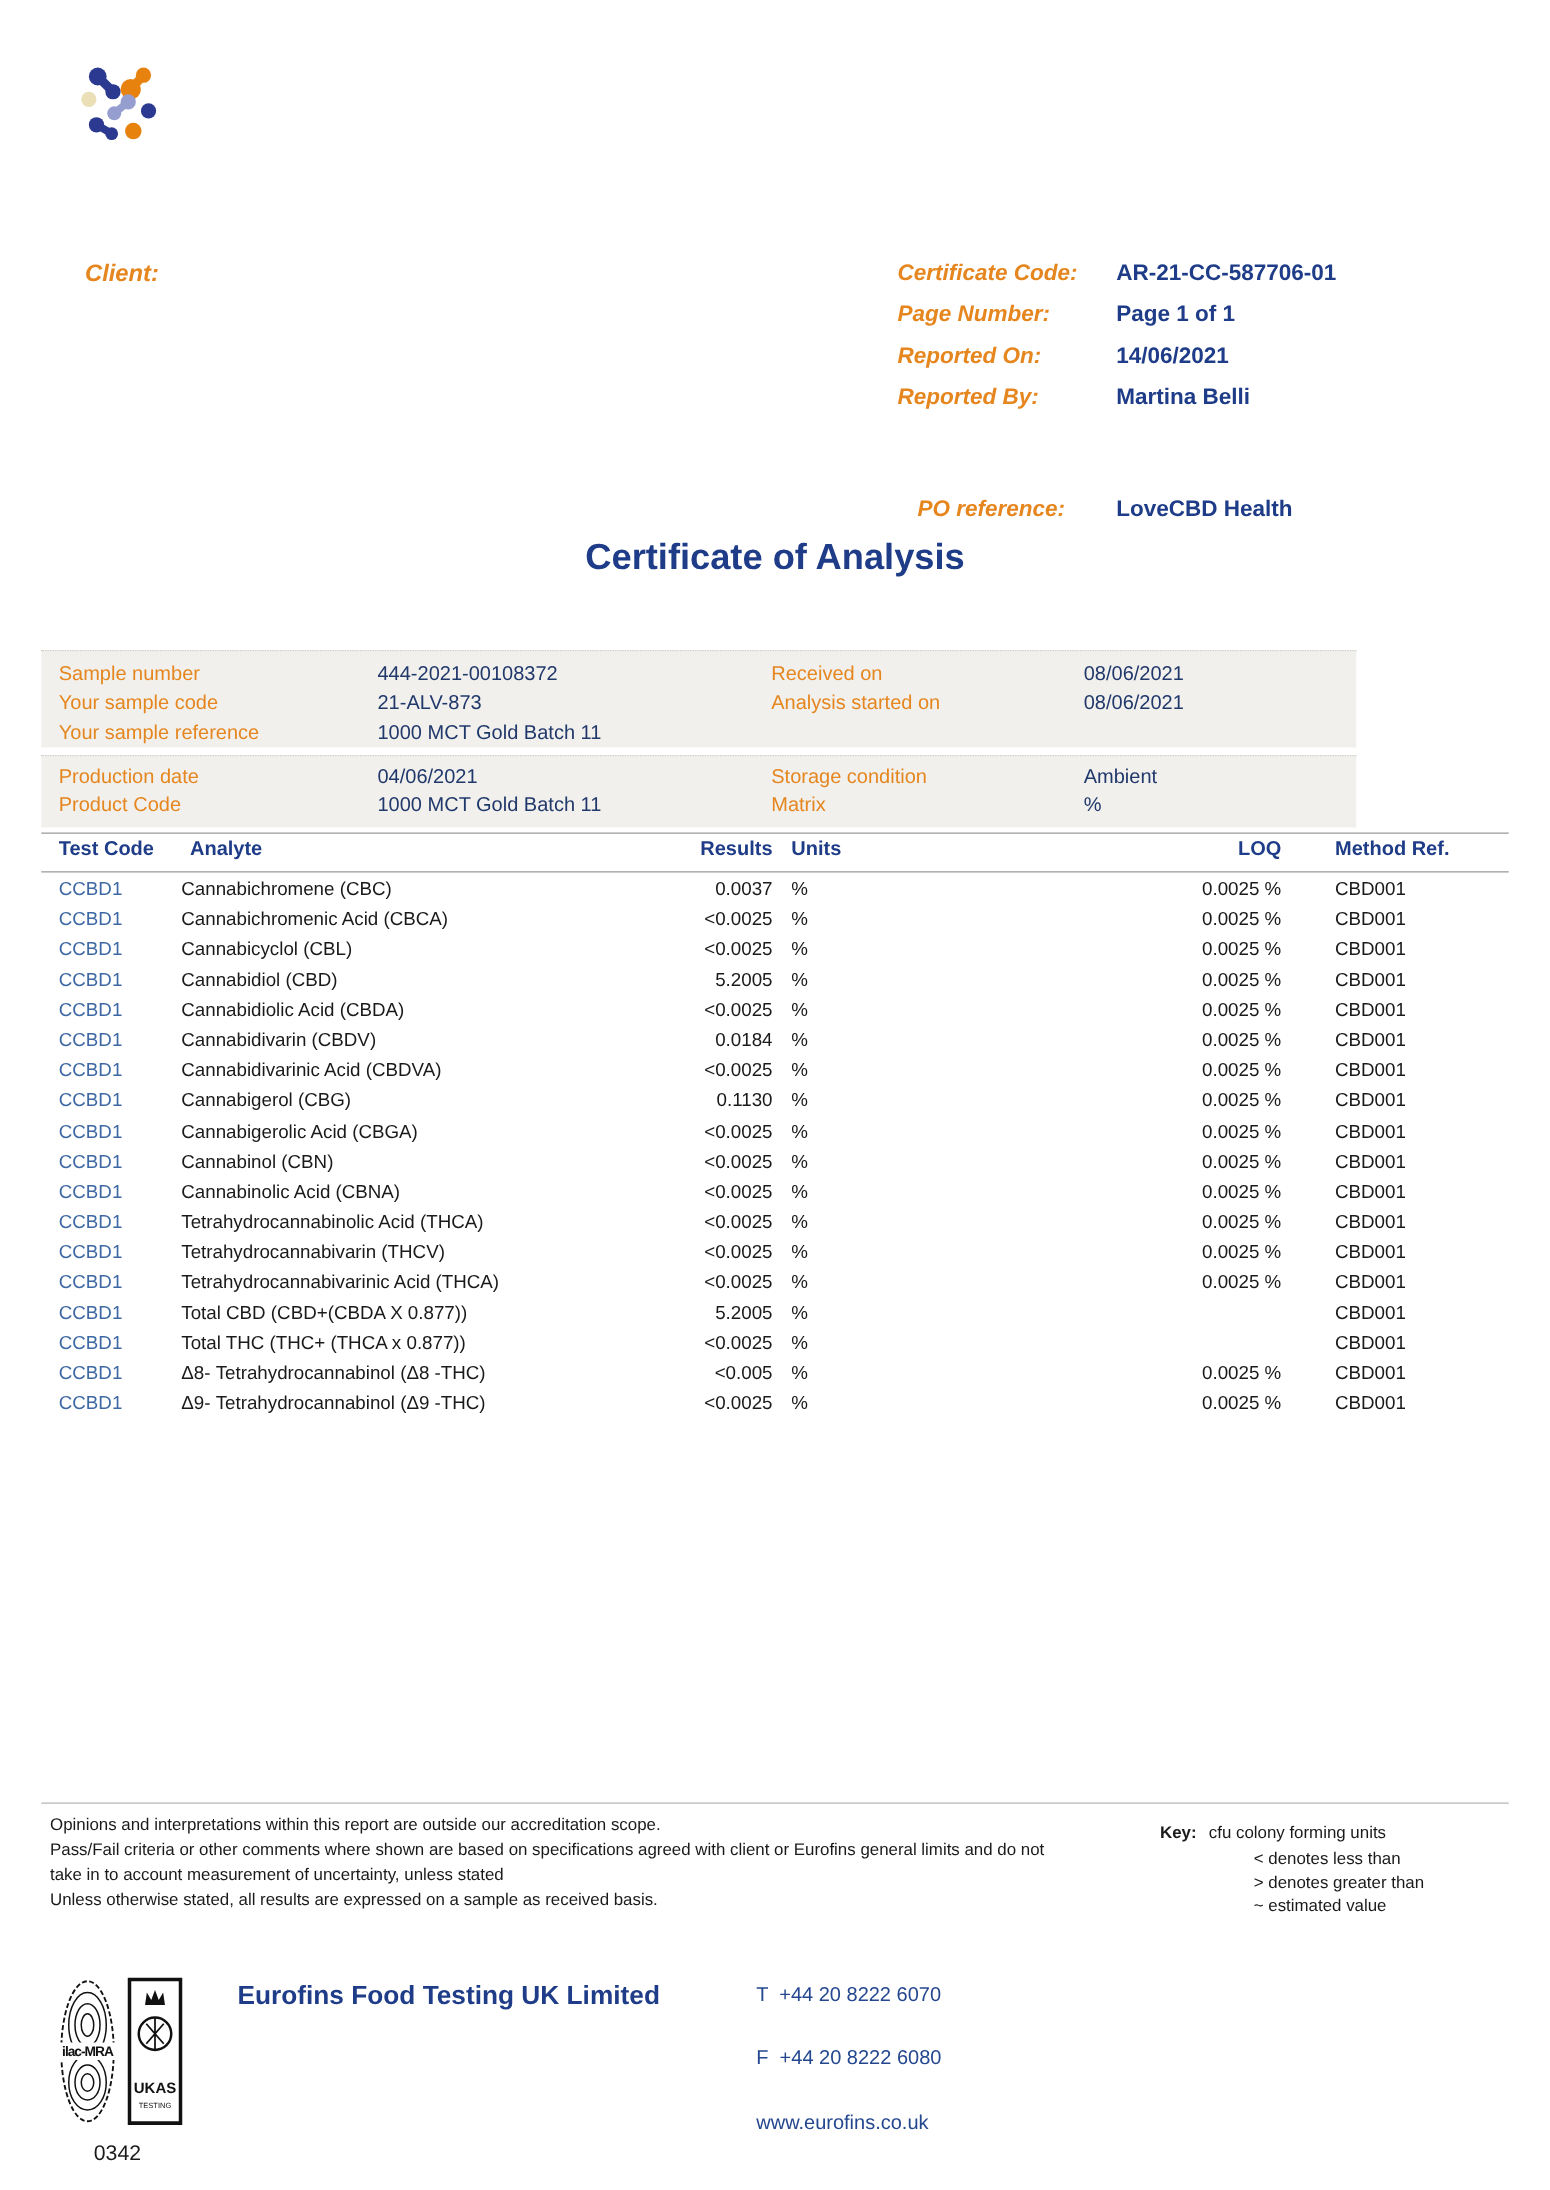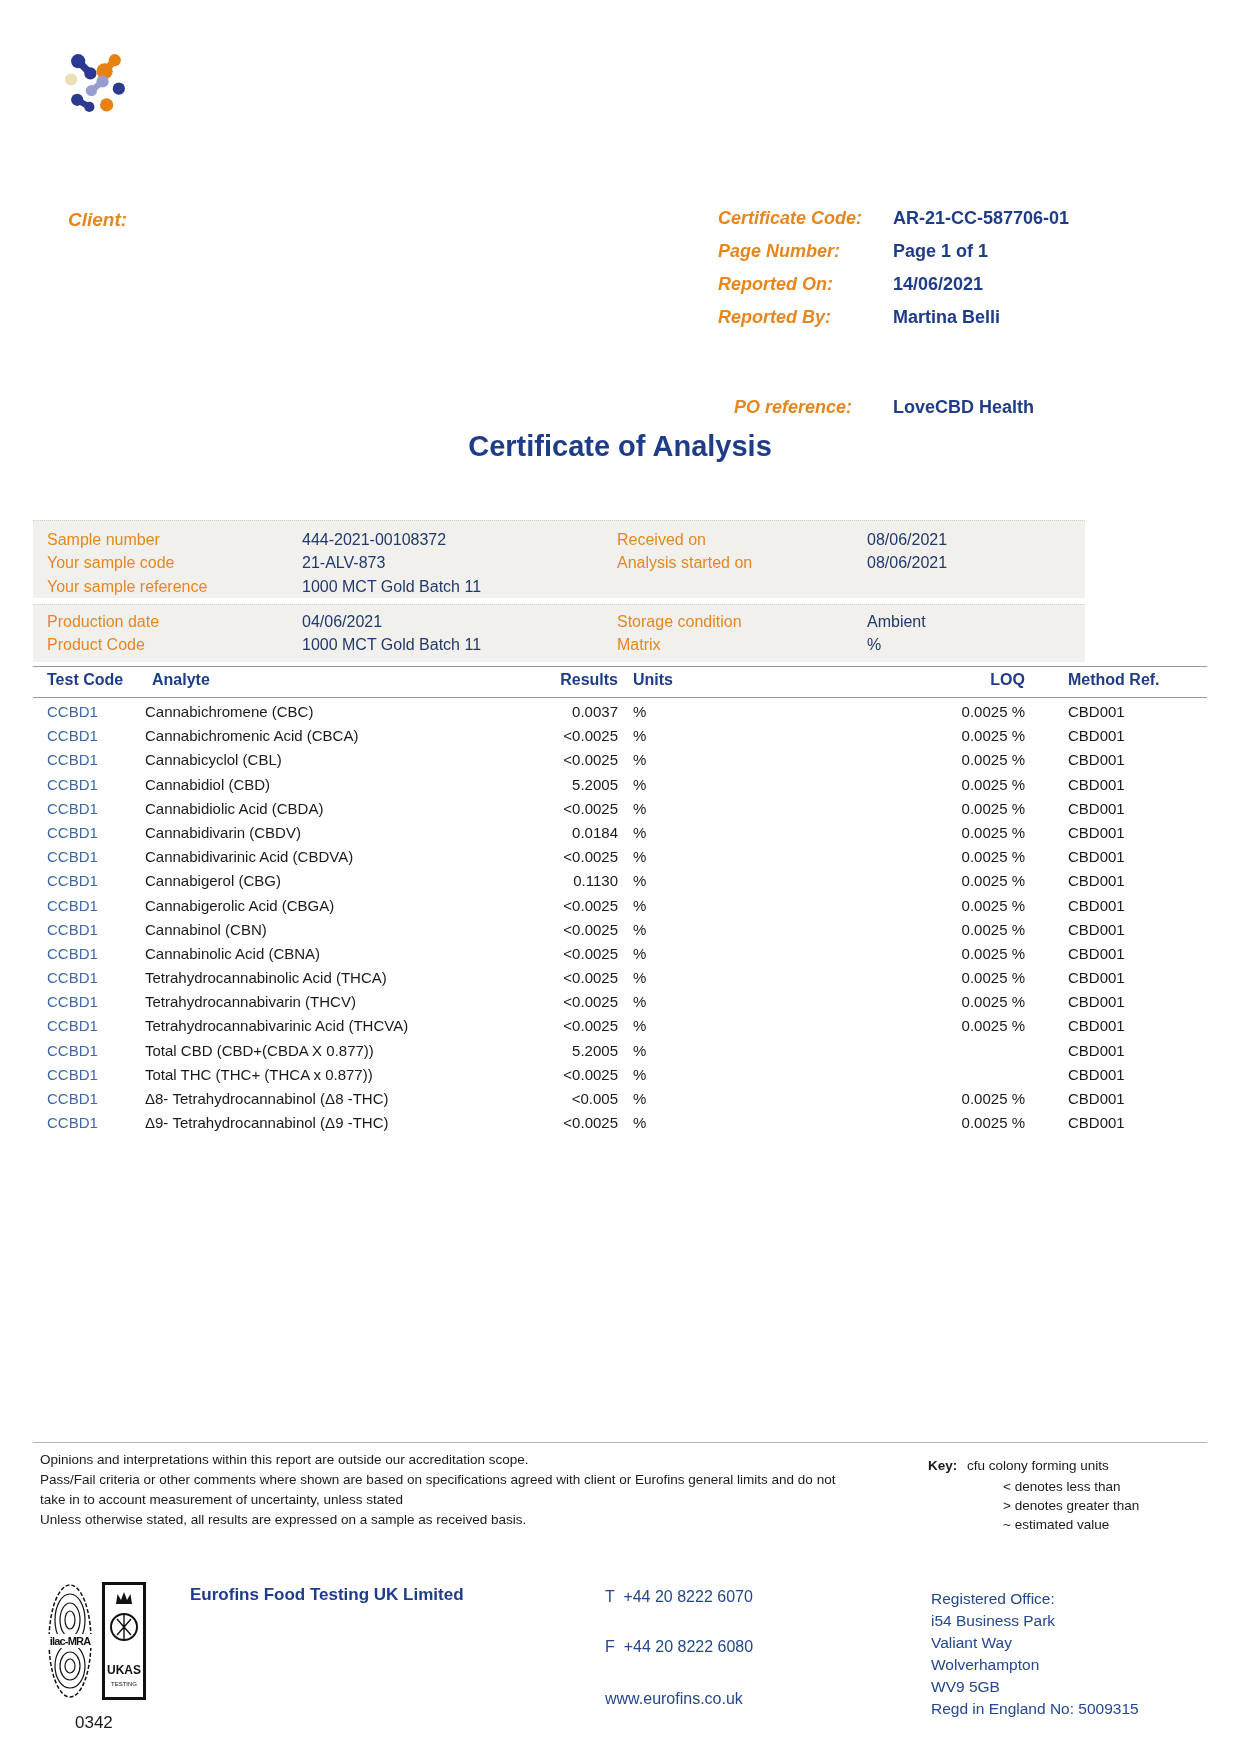--- a/index.html
+++ b/index.html
@@ -59,21 +59,21 @@
 
   
   .disc-rule { left:33px; top:1442px; width:1174px; height:0; border-top:1px solid #b9b7b3; }
   .disclaimer { left:40px; top:1450px; width:890px; font-size:13.5px; color:#1A1A1A; line-height:20px; }
   .key-label { left:928px; top:1458px; font-size:13.5px; font-weight:700; color:#1A1A1A; }
   .key-first { left:967px; top:1458px; font-size:13.5px; color:#1A1A1A; }
   .key-lines { left:1003px; top:1477px; font-size:13.5px; color:#1A1A1A; line-height:19px; }
 
   
   .f-navy { color:#24478F; }
-  .company-name { left:190px; top:1585px; font-size:17px; font-weight:700; color:#1E3C87; }
+  .company-name { left:190px; top:1585px; font-size:21px; font-weight:700; color:#1E3C87; }
   .company-addr { left:190px; top:1610px; font-size:16px; line-height:23.2px; }
   .contact-t { left:605px; top:1588px; font-size:16px; }
   .contact-f { left:605px; top:1638px; font-size:16px; }
   .contact-w { left:605px; top:1690px; font-size:16px; }
   .registered { left:931px; top:1588px; font-size:15.5px; line-height:22px; }
   .ukas-number { left:75px; top:1713px; font-size:17px; color:#1A1A1A; }
   .pre { white-space:pre; }
 </style>
 </head>
 <body>
@@ -294,21 +294,21 @@
         <span class="c-test">CCBD1</span>
         <span class="c-analyte">Tetrahydrocannabivarin (THCV)</span>
         <span class="c-result">&lt;0.0025</span>
         <span class="c-unit">%</span>
         <span class="c-loq">0.0025 %</span>
         <span class="c-method">CBD001</span>
       </div>
 
       <div class="t-row">
         <span class="c-test">CCBD1</span>
-        <span class="c-analyte">Tetrahydrocannabivarinic Acid (THCVA)</span>
+        <span class="c-analyte">Tetrahydrocannabivarinic Acid (THCA)</span>
         <span class="c-result">&lt;0.0025</span>
         <span class="c-unit">%</span>
         <span class="c-loq">0.0025 %</span>
         <span class="c-method">CBD001</span>
       </div>
 
       <div class="t-row">
         <span class="c-test">CCBD1</span>
         <span class="c-analyte">Total CBD (CBD+(CBDA X 0.877))</span>
         <span class="c-result">5.2005</span>
@@ -380,23 +380,14 @@
     <path d="M15 37 L29 53 M29 37 L15 53 M22 32 L22 58" stroke="#111" stroke-width="1.4"></path>
     <text x="22" y="92" font-size="12" font-weight="700" text-anchor="middle" fill="#111" font-family="Liberation Sans, sans-serif">UKAS</text>
     <text x="22" y="104" font-size="6" text-anchor="middle" fill="#111" font-family="Liberation Sans, sans-serif">TESTING</text>
   </svg>
   <div class="abs ukas-number">0342</div>
 
   <div class="abs company-name">Eurofins Food Testing UK Limited</div>
   <div class="abs contact-t f-navy pre">T  +44 20 8222 6070</div>
   <div class="abs contact-f f-navy pre">F  +44 20 8222 6080</div>
   <div class="abs contact-w f-navy">www.eurofins.co.uk</div>
-  <div class="abs registered f-navy">
-
-  <div>Registered Office:</div>
-      <div>i54 Business Park</div>
-      <div>Valiant Way</div>
-      <div>Wolverhampton</div>
-      <div>WV9 5GB</div>
-      <div>Regd in England No: 5009315</div>
-    </div>
 
 </div>
 
 </body></html>

